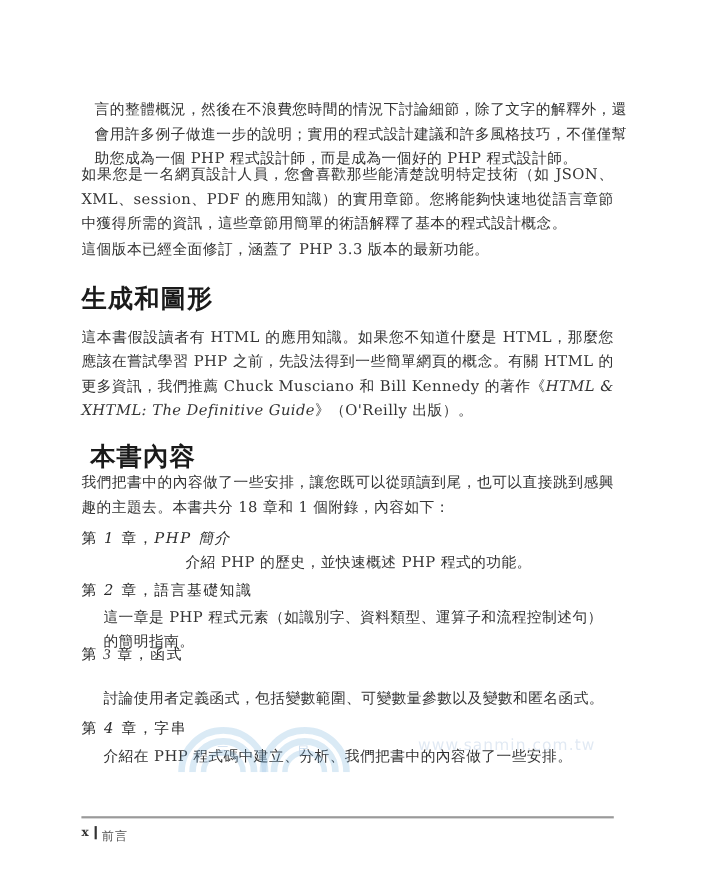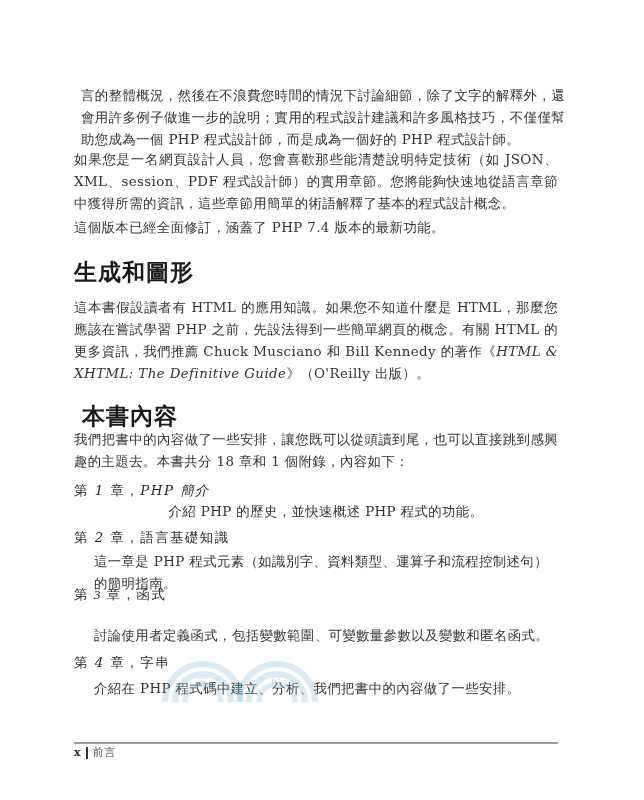--- a/index.html
+++ b/index.html
@@ -82,23 +82,24 @@
       gap: 5px;
     }
     .footer .pg { font-weight: bold; }
     .footer .bar {
       display: inline-block;
       width: 2px;
       height: 12px;
       background: #333;
     }
     .footer .label {
-      font-family: Liberation Mono, monospace;
+      font-family: Liberation Sans, sans-serif;
       color: #555;
       letter-spacing: 1px;
+      margin-top: 8px;
     }
     
     .wm {
       position: absolute;
       left: 160px;
       top: 622px;
       width: 340px;
       height: 80px;
       pointer-events: none;
       opacity: 0.55;
@@ -122,23 +123,23 @@
       letter-spacing: 1px;
       color: #c9d8ea;
       white-space: nowrap;
     }
   </style>
 </head>
 <body>
 
 <div class="page">
 
-  <p class="p" style="top:78px;margin:7px;">言的整體概況，然後在不浪費您時間的情況下討論細節，除了文字的解釋外，還會用許多例子做進一步的說明；實用的程式設計建議和許多風格技巧，不僅僅幫助您成為一個 PHP 程式設計師，而是成為一個好的 PHP 程式設計師。</p>
-  <p class="p" style="top:149px;margin:0;">如果您是一名網頁設計人員，您會喜歡那些能清楚說明特定技術（如 JSON、XML、session、PDF 程式設計師）的實用章節。您將能夠快速地從語言章節中獲得所需的資訊，這些章節用簡單的術語解釋了基本的程式設計概念。</p>
-  <p class="p" style="top:217px;margin:0;">這個版本已經全面修訂，涵蓋了 PHP 7.4 版本的最新功能。</p>
+  <p class="p" style="top:78px;margin:12px;">言的整體概況，然後在不浪費您時間的情況下討論細節，除了文字的解釋外，還會用許多例子做進一步的說明；實用的程式設計建議和許多風格技巧，不僅僅幫助您成為一個 PHP 程式設計師，而是成為一個好的 PHP 程式設計師。</p>
+  <p class="p" style="top:149px;margin:0;">如果您是一名網頁設計人員，您會喜歡那些能清楚說明特定技術（如 JSON、XML、session、PDF 的應用知識）的實用章節。您將能夠快速地從語言章節中獲得所需的資訊，這些章節用簡單的術語解釋了基本的程式設計概念。</p>
+  <p class="p" style="top:217px;margin:0;">這個版本已經全面修訂，涵蓋了 PHP 3.3 版本的最新功能。</p>
 
   <h2 class="h" style="top:258px;margin:0;">生成和圖形</h2>
   <p class="p" style="top:297px;margin:0;"><span>這本書假設讀者有 HTML 的應用知識。如果您不知道什麼是 HTML，那麼您應該在嘗試學習 PHP 之前，先設法得到一些簡單網頁的概念。有關 HTML 的更多資訊，我們推薦 Chuck Musciano 和 Bill Kennedy 的著作《</span><span class="it">HTML &amp; XHTML: The Definitive Guide</span><span>》（O'Reilly 出版）。</span></p>
 
   <h2 class="h" style="top:394px;margin:8px;">本書內容</h2>
   <p class="p" style="top:429px;margin:0;">我們把書中的內容做了一些安排，讓您既可以從頭讀到尾，也可以直接跳到感興趣的主題去。本書共分 18 章和 1 個附錄，內容如下：</p>
 
   <div class="chap" style="top:480px;text-align:right;">
     <span>第</span>
     <span class="num">1</span>
@@ -174,20 +175,21 @@
       <path d="M5 80 A38 38 0 0 1 81 80" stroke-width="6"></path>
       <path d="M15 80 A28 28 0 0 1 71 80" stroke-width="6"></path>
       <path d="M25 80 A18 18 0 0 1 61 80" stroke-width="5"></path>
       <path d="M79 80 A38 38 0 0 1 155 80" stroke-width="6"></path>
       <path d="M89 80 A28 28 0 0 1 145 80" stroke-width="6"></path>
       <path d="M99 80 A18 18 0 0 1 135 80" stroke-width="5"></path>
     </g>
     <text x="37" y="64" font-size="11" fill="#9dbfe0" font-family="DejaVu Serif, serif">三</text>
     <text x="111" y="64" font-size="11" fill="#9dbfe0" font-family="DejaVu Serif, serif">民</text>
   </svg>
+  <div class="wm-url">www.sanmin.com.tw</div>
 </div>
 
 <div class="footer-rule"></div>
 <div class="footer">
   <span class="pg">x</span>
   <span class="bar"></span>
   <span class="label">前言</span>
 </div>
 
 </body></html>

